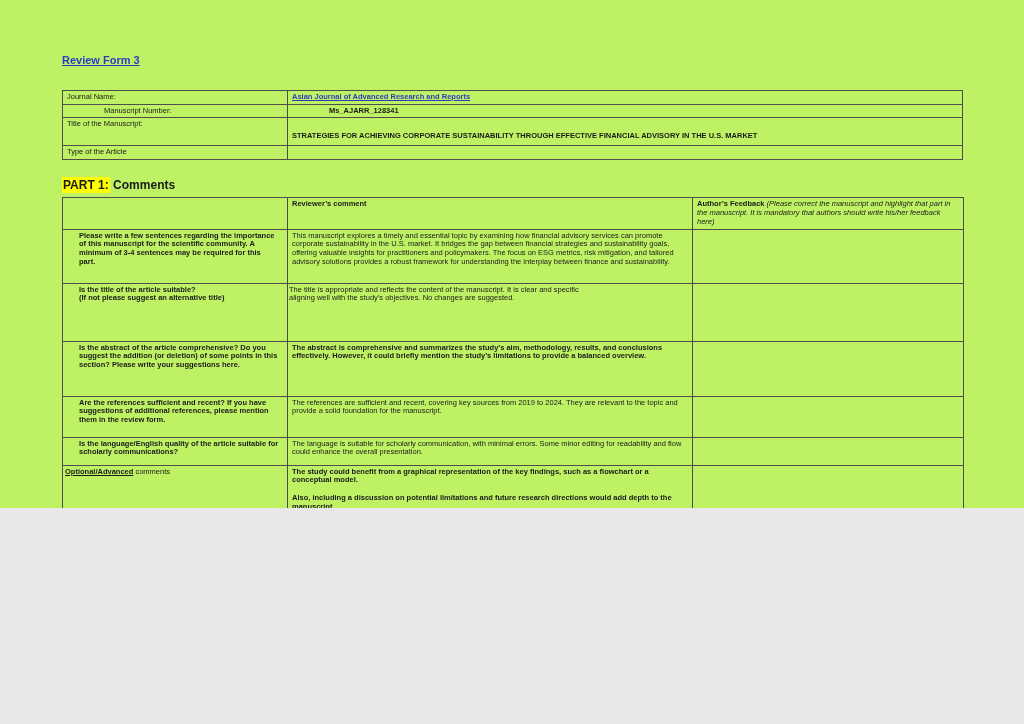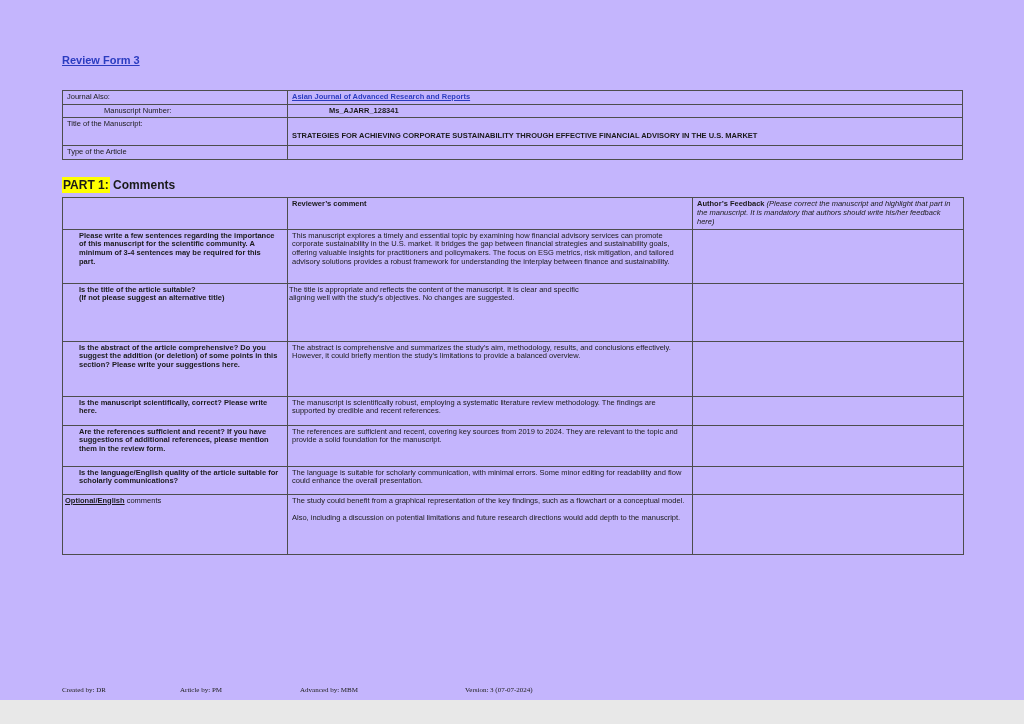--- a/index.html
+++ b/index.html
@@ -1,21 +1,21 @@
 <!DOCTYPE html>
 <html><head>
 <meta charset="utf-8">
 <style>
   * { margin: 0; padding: 0; box-sizing: border-box; }
   html, body { background: #e8e8e8; }
   #page {
     position: relative;
     width: 1024px;
-    height: 700px;
-    background: #c4b5fd;
+    height: 508px;
+    background: #bef264;
     font-family: "Liberation Sans", sans-serif;
     color: #1a1a1a;
     overflow: hidden;
   }
   
   #form-title {
     position: absolute;
     left: 62px; top: 54px;
     font-size: 11px;
     font-weight: bold;
@@ -85,21 +85,21 @@
     font-weight: bold;
     padding: 2px 8px 2px 16px;
     white-space: pre-line;
   }
   #review-table .q-cell.flush { padding-left: 2px; }
   #review-table .c-cell {
     padding: 2px 5px 2px 4px;
     white-space: pre-line;
   }
   #review-table .c-cell.tight { padding-left: 1px; }
-  #review-table .c-cell.bold { font-weight: normal; }
+  #review-table .c-cell.bold { font-weight: bold; }
   #review-table .f-cell { padding: 2px 4px; }
   #review-table .hdr-comment { font-weight: bold; }
   #review-table .hdr-feedback-title { font-weight: bold; }
   #review-table .hdr-feedback-note { font-style: italic; font-weight: normal; }
   #review-table tr.rh  td, #review-table tr.rh  th { height: 30px; }
   #review-table tr.r1 td { height: 54px; }
   #review-table tr.r2 td { height: 58px; }
   #review-table tr.r3 td { height: 55px; }
   #review-table tr.r4 td { height: 29px; }
   #review-table tr.r5 td { height: 41px; }
@@ -122,21 +122,21 @@
 </head>
 <body>
 
 <div id="page">
 
   <div id="form-title">Review Form 3</div>
 
   <table id="header-table">
     <tbody>
         <tr class="h-row-journal">
-      <td class="label-col">Journal Also:</td>
+      <td class="label-col">Journal Name:</td>
       <td class="value-cell"><a class="journal-link">Asian Journal of Advanced Research and Reports</a></td>
     </tr>
     <tr class="h-row-msnum">
       <td class="label-col">Manuscript Number:</td>
       <td class="value-cell bold-val">Ms_AJARR_128341</td>
     </tr>
     <tr class="h-row-title">
       <td class="label-col">Title of the Manuscript:</td>
       <td class="value-cell bold-val">STRATEGIES FOR ACHIEVING CORPORATE SUSTAINABILITY THROUGH EFFECTIVE FINANCIAL ADVISORY IN THE U.S. MARKET</td>
     </tr>
@@ -171,37 +171,32 @@
 (If not please suggest an alternative title)</td>
       <td class="c-cell tight">The title is appropriate and reflects the content of the manuscript. It is clear and specific
 aligning well with the study’s objectives. No changes are suggested.</td>
       <td class="f-cell"></td>
     </tr>
     <tr class="r3">
       <td class="q-cell">Is the abstract of the article comprehensive? Do you suggest the addition (or deletion) of some points in this section? Please write your suggestions here.</td>
       <td class="c-cell bold">The abstract is comprehensive and summarizes the study’s aim, methodology, results, and conclusions effectively. However, it could briefly mention the study’s limitations to provide a balanced overview.</td>
       <td class="f-cell"></td>
     </tr>
-    <tr class="r4">
-      <td class="q-cell">Is the manuscript scientifically, correct? Please write here.</td>
-      <td class="c-cell">The manuscript is scientifically robust, employing a systematic literature review methodology. The findings are supported by credible and recent references.</td>
-      <td class="f-cell"></td>
-    </tr>
     <tr class="r5">
       <td class="q-cell">Are the references sufficient and recent? If you have suggestions of additional references, please mention them in the review form.</td>
       <td class="c-cell">The references are sufficient and recent, covering key sources from 2019 to 2024. They are relevant to the topic and provide a solid foundation for the manuscript.</td>
       <td class="f-cell"></td>
     </tr>
     <tr class="r6">
       <td class="q-cell">Is the language/English quality of the article suitable for scholarly communications?</td>
       <td class="c-cell">The language is suitable for scholarly communication, with minimal errors. Some minor editing for readability and flow could enhance the overall presentation.</td>
       <td class="f-cell"></td>
     </tr>
     <tr class="r7">
-      <td class="q-cell flush"><span class="u">Optional/English</span><span style="font-weight:normal"> comments</span></td>
+      <td class="q-cell flush"><span class="u">Optional/Advanced</span><span style="font-weight:normal"> comments</span></td>
       <td class="c-cell bold">The study could benefit from a graphical representation of the key findings, such as a flowchart or a conceptual model.
 
 Also, including a discussion on potential limitations and future research directions would add depth to the manuscript.</td>
       <td class="f-cell"></td>
     </tr>
   </tbody>
     </table>
 
   <span class="footer-item" id="footer-created">Created by: DR</span>
   <span class="footer-item" id="footer-checked">Article by: PM</span>

